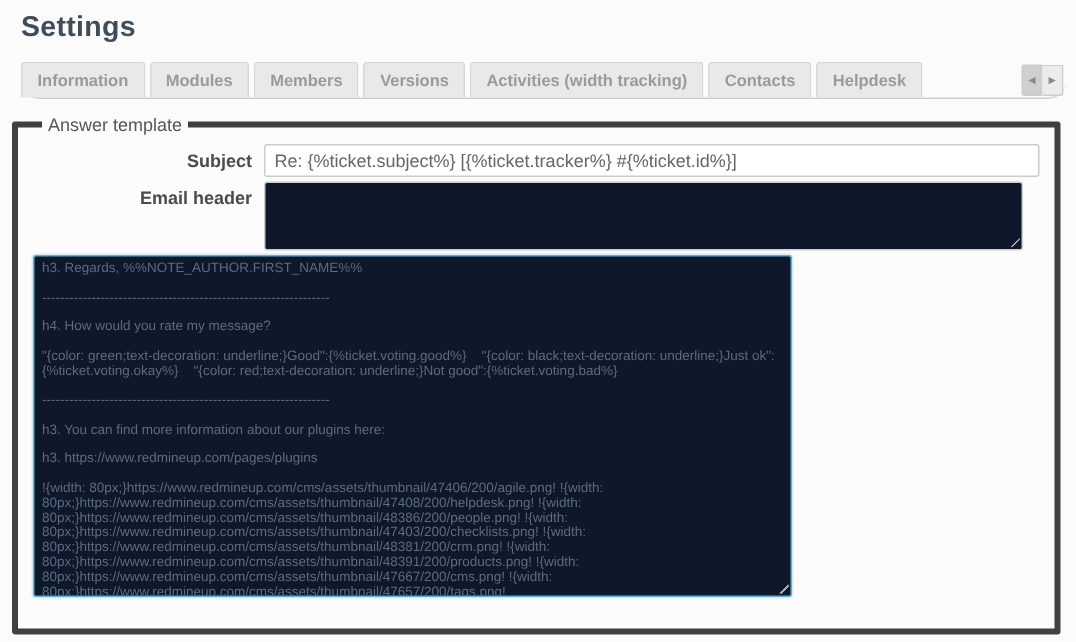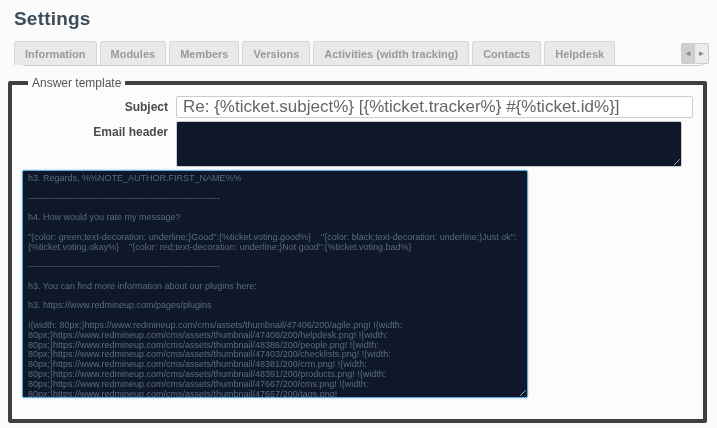--- a/index.html
+++ b/index.html
@@ -93,21 +93,21 @@
     flex-shrink: 0;
   }
 
   .subject-input {
     width: 517px;
     height: 22px;
     border: 1px solid #ccc;
     border-radius: 2px;
     background: #fff;
     font-family: "Liberation Sans", sans-serif;
-    font-size: 17px;
+    font-size: 12px;
     color: #666;
     padding: 2px 6px;
     outline: none;
   }
 
   .ta-wrap { position: relative; }
   textarea {
     display: block;
     border: 1px solid #ccc;
     border-radius: 2px;

